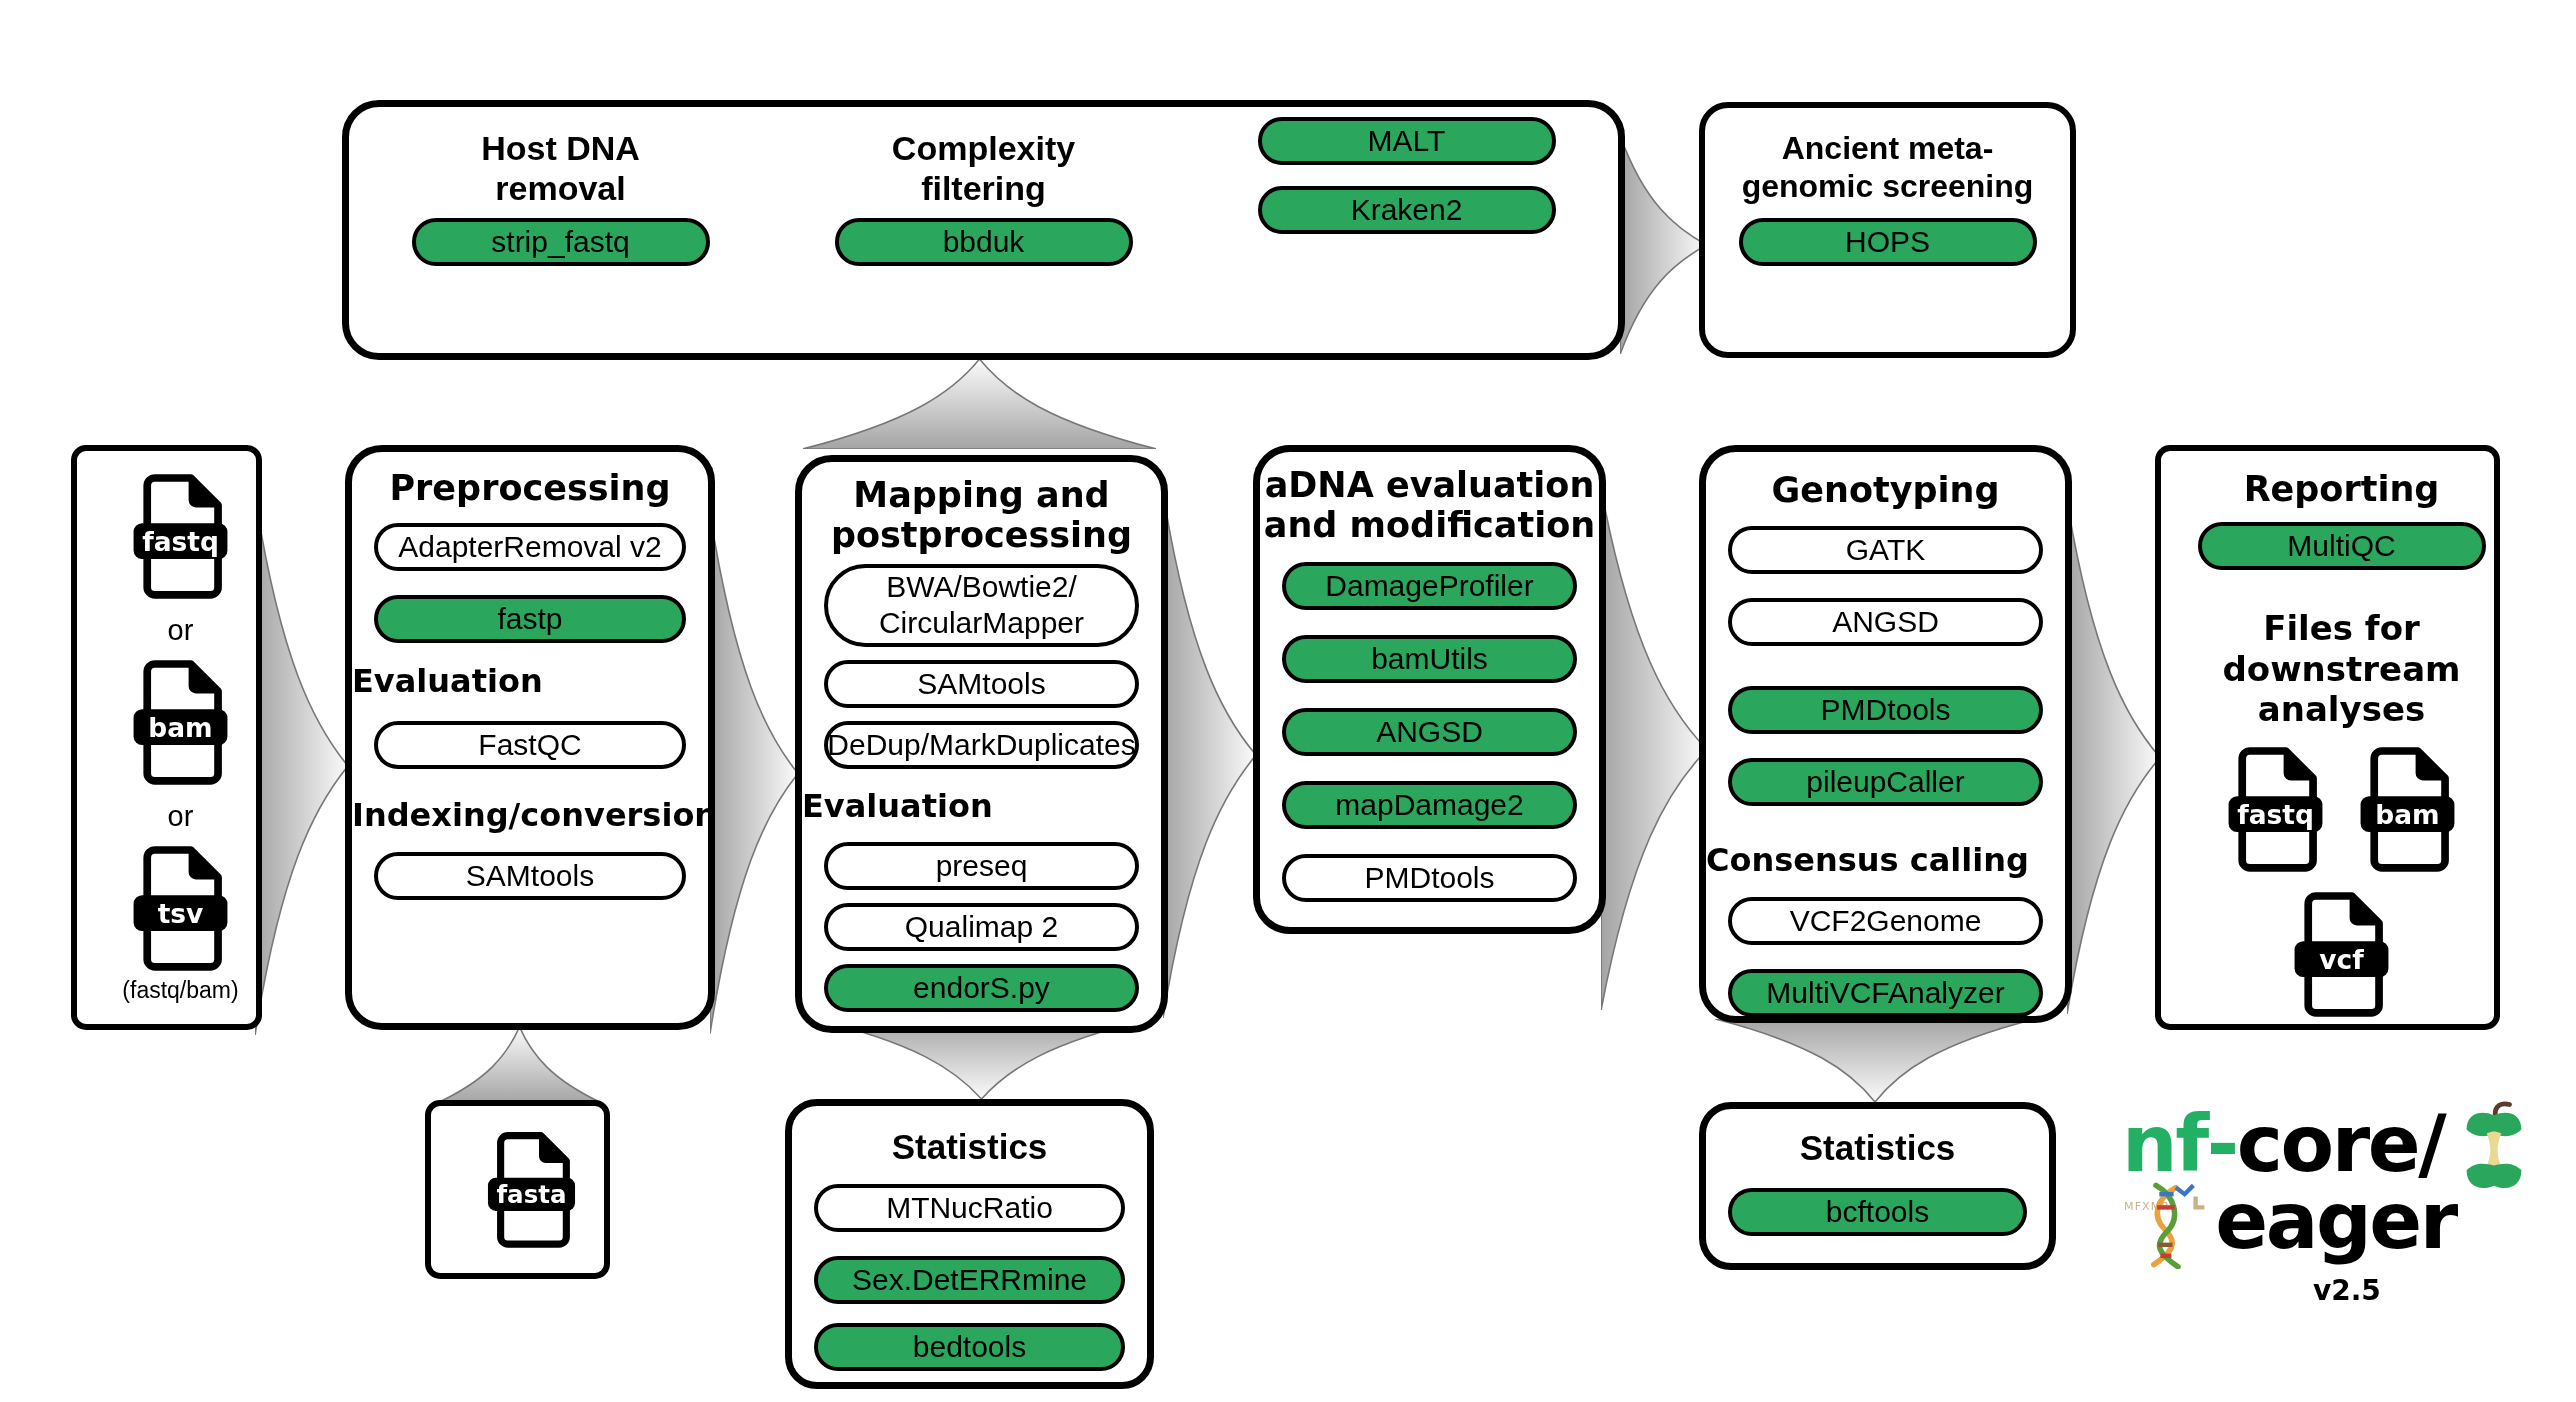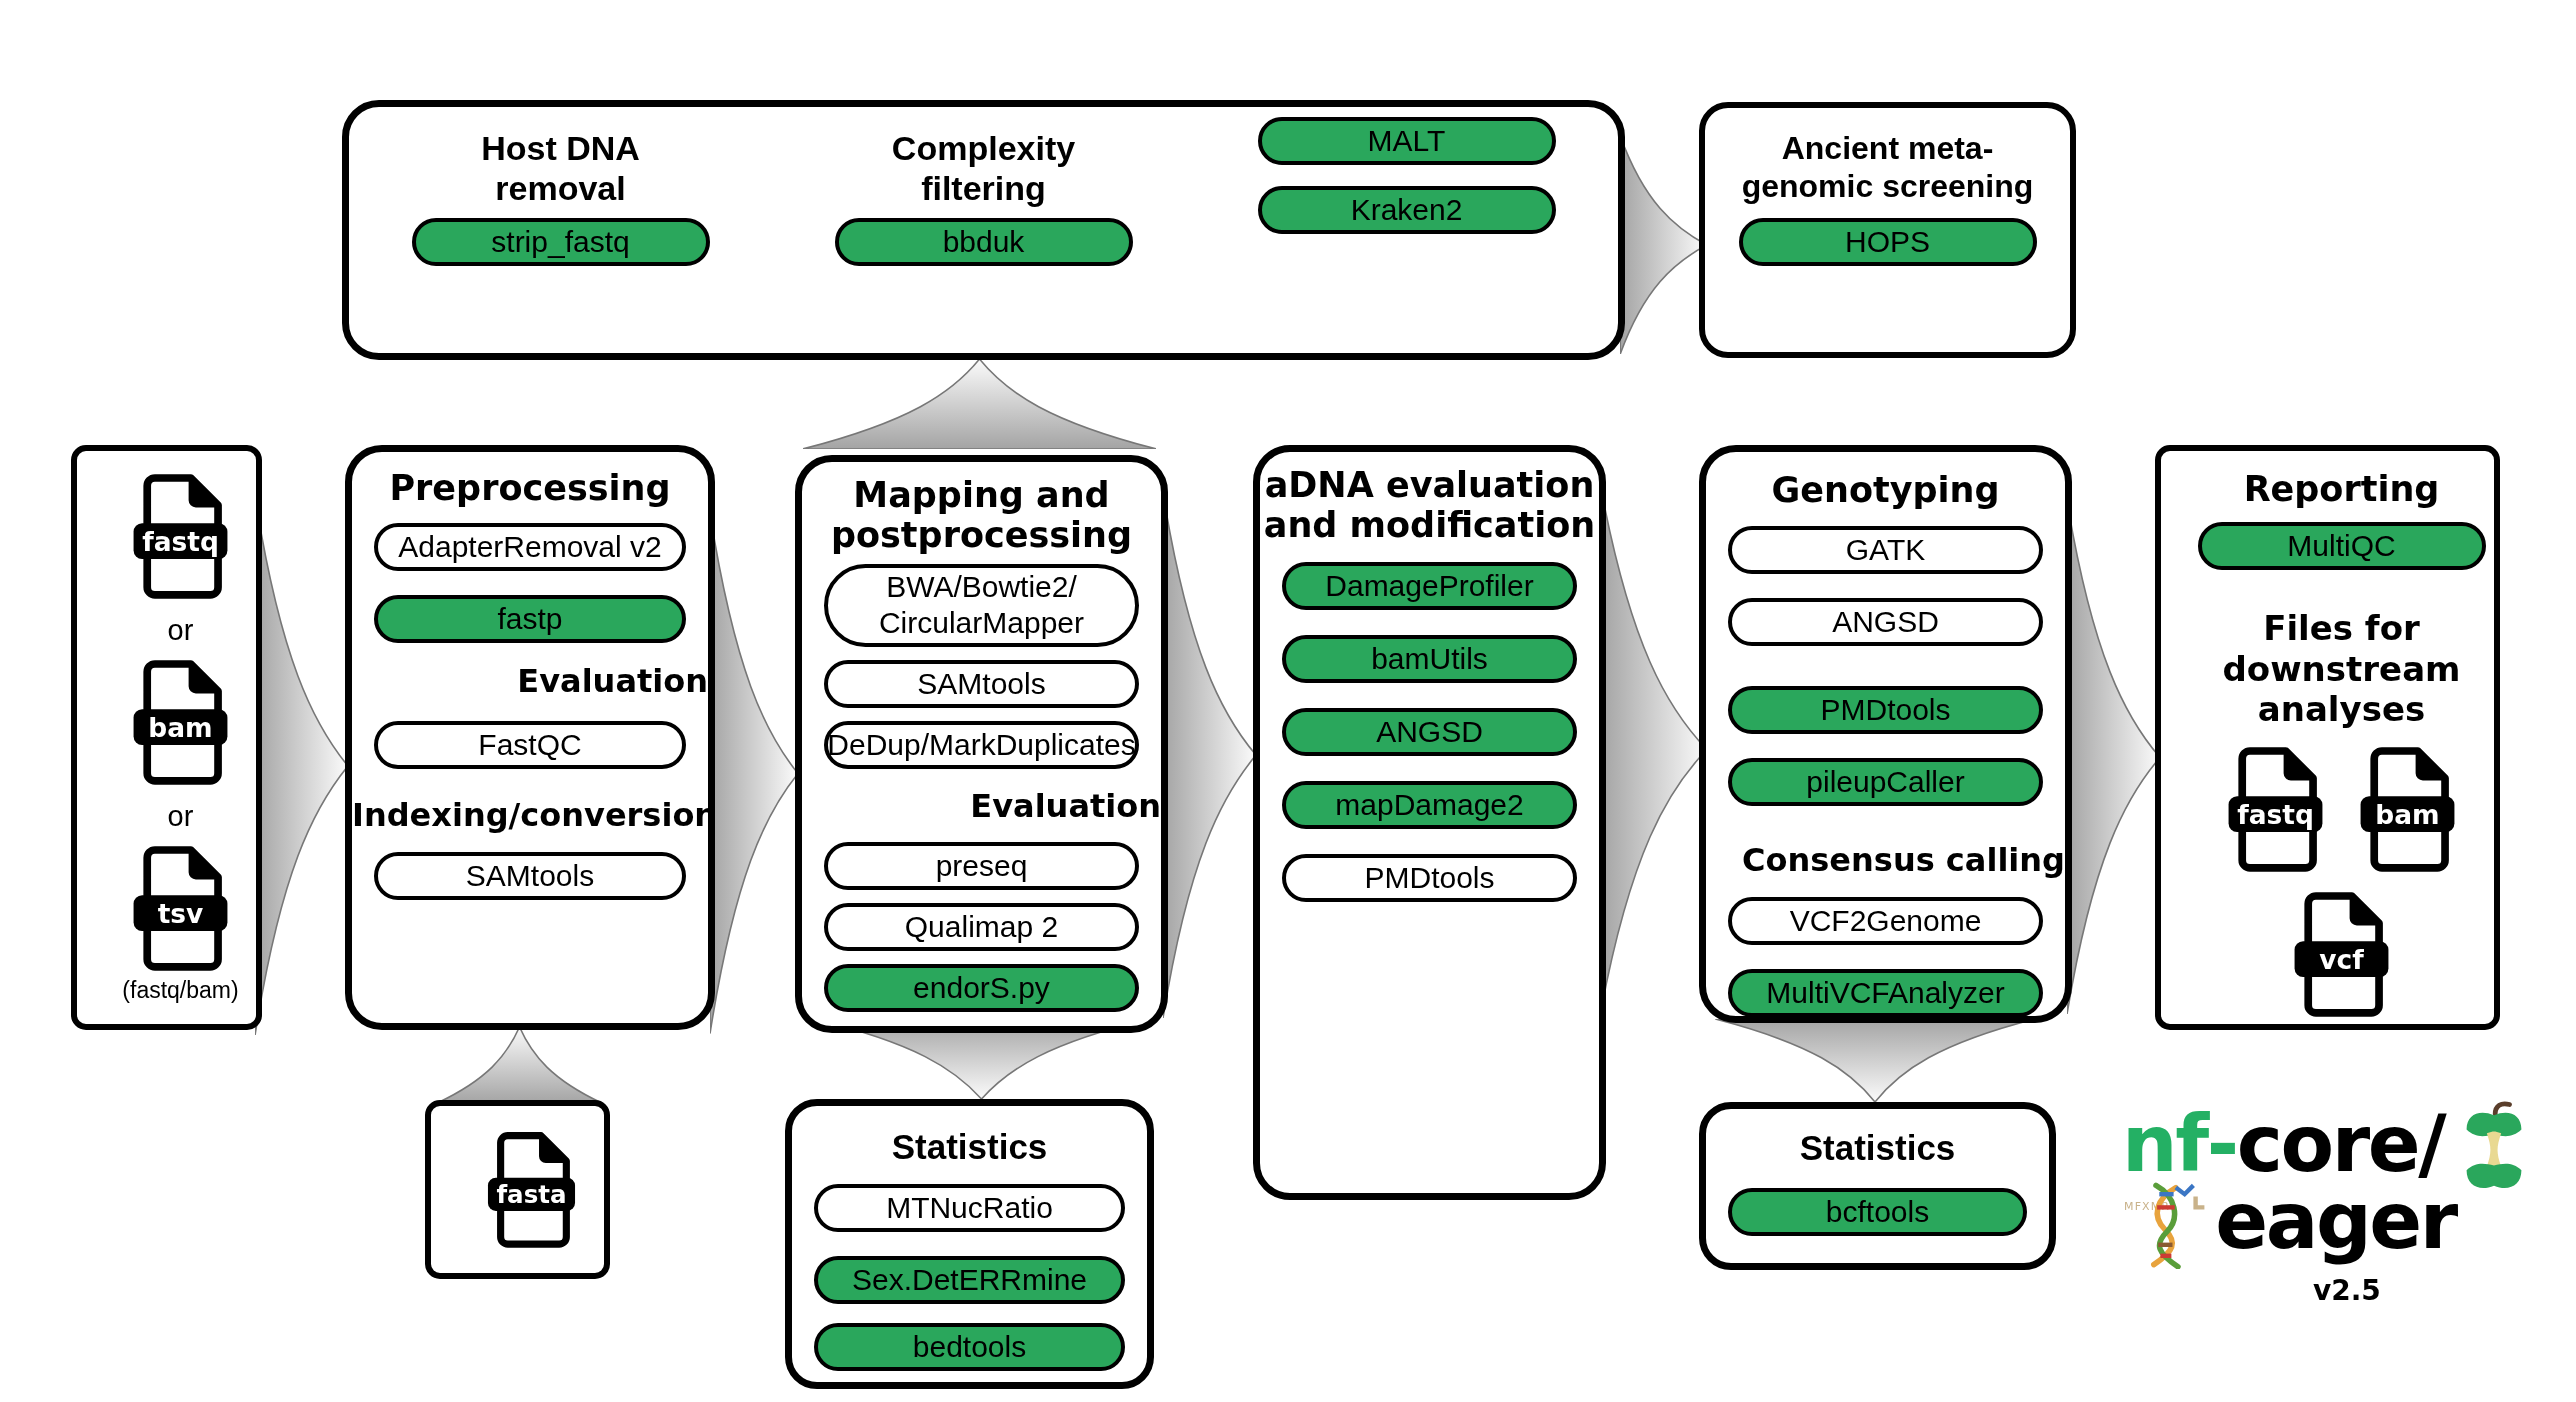--- a/index.html
+++ b/index.html
@@ -7,21 +7,21 @@
           font-family:"Liberation Sans",sans-serif;color:#000;}
 
   
   .box{position:absolute;background:#fff;border:7.2px solid #000;border-radius:37px;
        box-sizing:border-box;display:flex;flex-direction:column;align-items:stretch;z-index:2;}
   .box.sq{border-radius:15px;border-width:6.4px;padding-left:28px;}
   .box-title{font-family:"DejaVu Sans","Liberation Sans",sans-serif;font-weight:bold;
              font-size:35px;line-height:1.15;text-align:center;}
   .cond{font-family:"Liberation Sans",sans-serif;font-weight:bold;font-size:34px;line-height:1.17;text-align:center;}
   .sub-title{font-family:"DejaVu Sans","Liberation Sans",sans-serif;font-weight:bold;
-             font-size:32px;line-height:1.25;text-align:right;}
+             font-size:32px;line-height:1.25;text-align:left;}
 
   
   .pill{height:48px;box-sizing:border-box;border:4px solid #000;border-radius:48px;
         background:#fff;display:flex;align-items:center;justify-content:center;
         font-size:30px;margin:0 22.4px;flex:none;}
   .pill.green{background:#2aa75c;}
   .pill.tall{height:83px;flex-direction:column;line-height:1.2;}
 
   
   #top-box{left:342px;top:100px;width:1283px;height:260px;flex-direction:row;}
@@ -32,21 +32,21 @@
 
   
   #ancient-box{left:1699px;top:102px;width:377px;height:256px;border-radius:29px;border-width:6.4px;}
   #ancient-box .cond{font-size:32px;margin-top:22.4px;}
   #ancient-box .pill{width:298px;margin:13px auto 0;}
 
   
   #input-box{left:71px;top:445px;width:191px;height:585px;align-items:center;}
   #pre-box{left:345px;top:445px;width:370px;height:585px;}
   #map-box{left:795px;top:455px;width:373px;height:578px;}
-  #adna-box{left:1253px;top:445px;width:353px;height:755px;}
+  #adna-box{left:1253px;top:445px;width:353px;height:489px;}
   #gen-box{left:1699px;top:445px;width:373px;height:578px;}
   #rep-box{left:2155px;top:445px;width:345px;height:585px;align-items:center;}
 
   .or-label{font-size:29px;line-height:34px;margin-top:13px;text-align:center;}
   .note-label{font-size:23px;margin-top:4.8px;text-align:center;}
 
   
   #fasta-box{left:425px;top:1100px;width:185px;height:179px;align-items:center;justify-content:center;}
   #stat-map-box{left:785px;top:1099px;width:369px;height:290px;border-radius:32px;}
   #stat-gen-box{left:1699px;top:1102px;width:357px;height:168px;border-radius:32px;}

